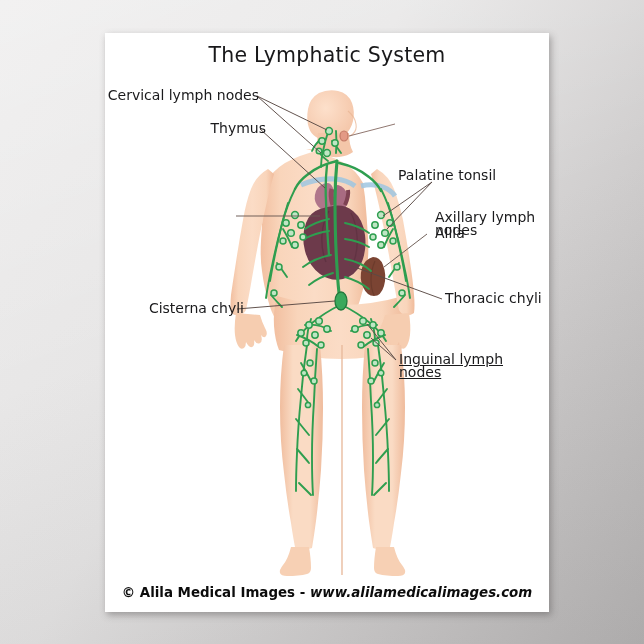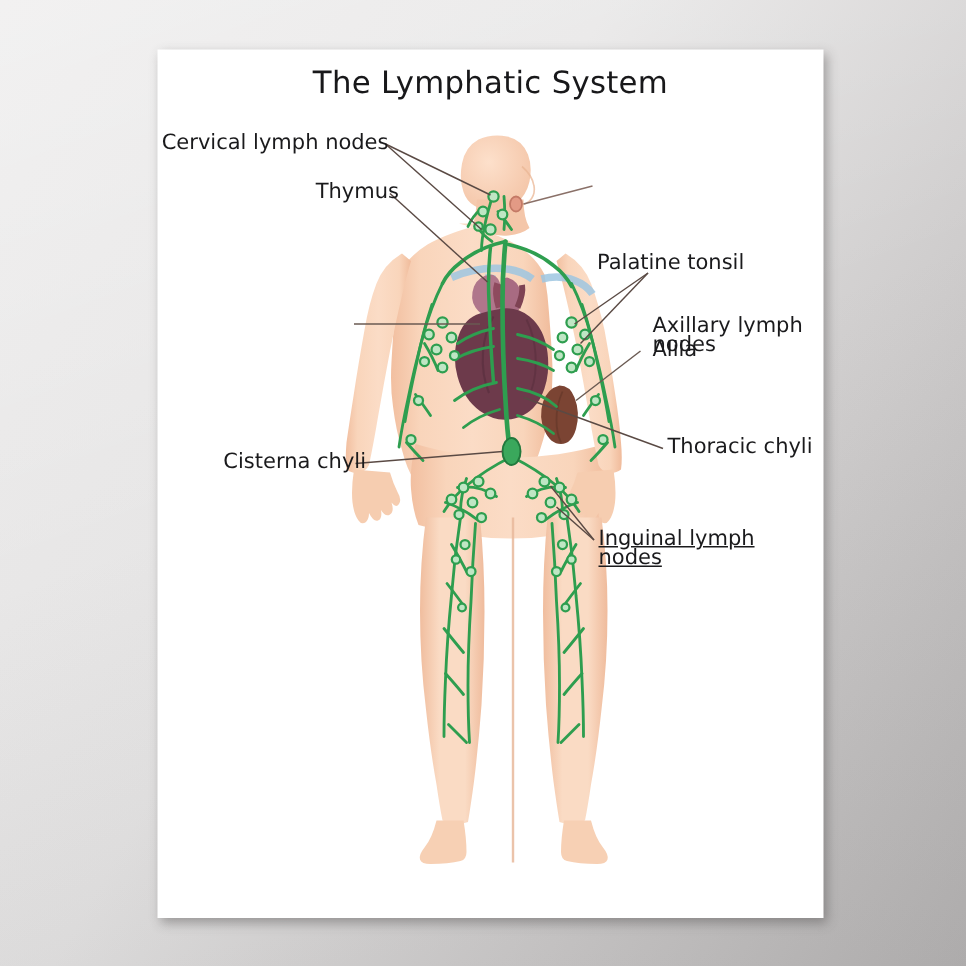--- a/index.html
+++ b/index.html
@@ -295,16 +295,17 @@
       <div class="lbl r" style="left:330px;top:142px;margin-top:36px;">Axillary lymph
 nodes</div>
 
       <div class="lbl r" style="left:330px;top:194px;">Alila</div>
 
       <div class="lbl r" style="left:340px;top:259px;">Thoracic chyli</div>
 
       <div class="lbl r" style="left:294px;top:320px;text-decoration:underline;">Inguinal lymph
 nodes</div>
 
+      <div id="credit"><span>© Alila Medical Images</span><span class="dash">  -  </span><span class="url">www.alilamedicalimages.com</span></div>
 
     </div>
   </div>
 </div>
 
 </body></html>

